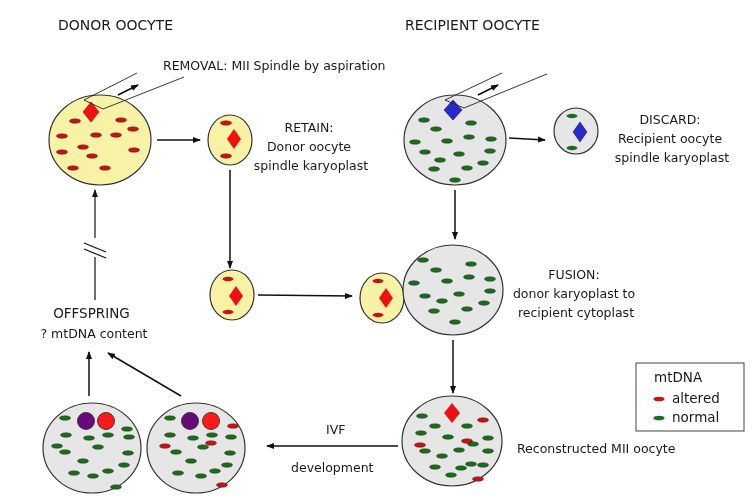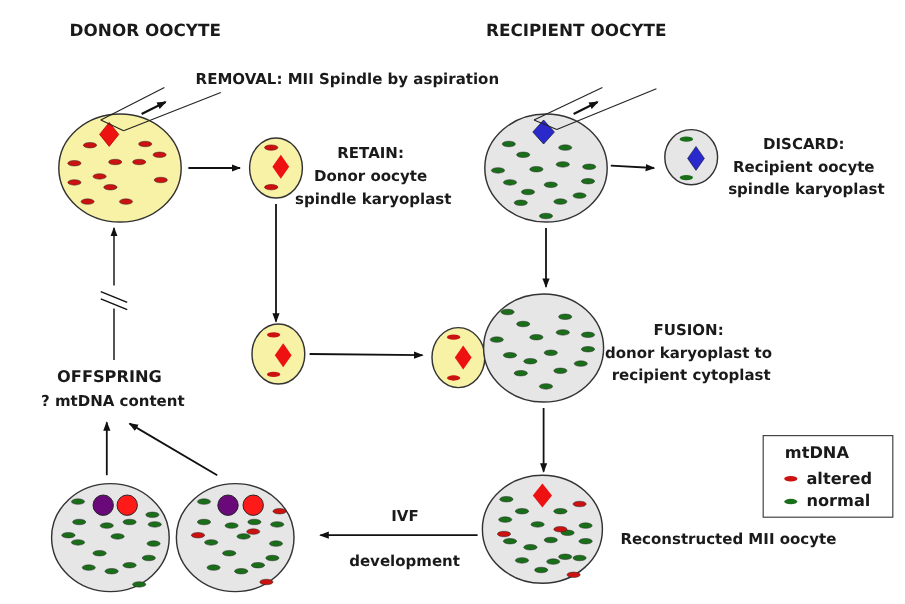--- a/index.html
+++ b/index.html
@@ -1,17 +1,17 @@
 <!DOCTYPE html>
 <html><head>
 <meta charset="utf-8">
 <style>
   html, body { margin:0; padding:0; background:#ffffff; }
   body { width:754px; height:503px; overflow:hidden; position:relative; font-family:"Liberation Sans", sans-serif; }
-  #stage { position:absolute; left:0; top:0; width:754px; height:399px;font-weight:bold; }
+  #stage { position:absolute; left:0; top:0; width:754px; height:399px; }
   svg text { font-family:"DejaVu Sans", "Liberation Sans", sans-serif; fill:#1a1a1a; }
   .lbl { font-size:12.5px; }
   .hdr { font-size:14px; }
 </style>
 </head>
 <body>
 
 <div id="stage">
 <svg width="754" height="503" viewBox="0 0 754 503" xmlns="http://www.w3.org/2000/svg">
   <defs>

